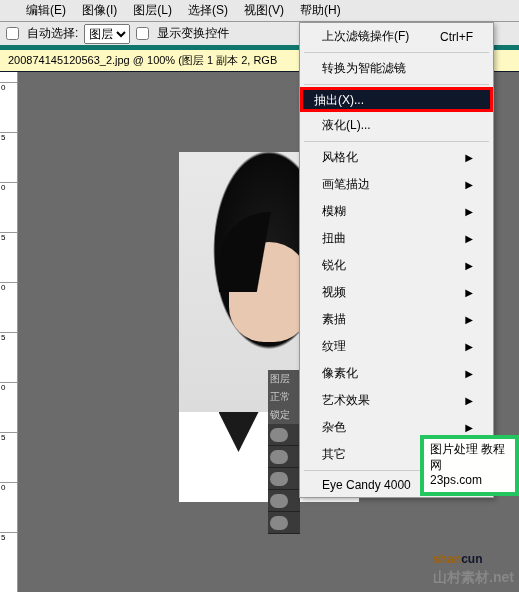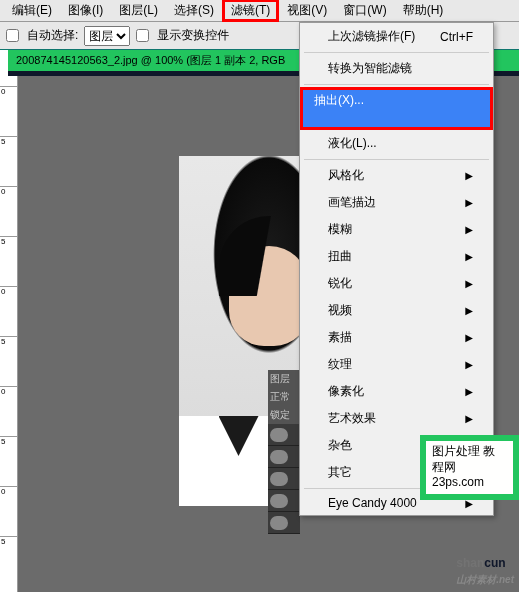--- a/index.html
+++ b/index.html
@@ -1,61 +1,59 @@
 <!DOCTYPE html>
 <html><head>
 <meta charset="utf-8">
 <style>
 *{margin:0;padding:0;box-sizing:border-box;font-family:"Microsoft YaHei",SimSun,sans-serif;font-size:12px;}
 body{width:519px;height:592px;background:#fff;overflow:hidden;position:relative;}
-.menubar{display:flex;background:#e8e8e8;border-bottom:1px solid #999;height:22px;align-items:flex-end;padding-left:4px;}
+.menubar{display:flex;background:#e8e8e8;border-bottom:1px solid #999;height:22px;align-items:flex-end;padding-left:18px;}
 .menu-item{padding:2px 8px;cursor:default;}
 .menu-item.highlighted{border:3px solid red;padding:0 6px;margin:-1px 0;}
-.toolbar{display:flex;align-items:center;background:#e8e8e8;height:28px;padding:0 6px;gap:6px;border-bottom:1px solid #0f766e;}
+.toolbar{display:flex;align-items:center;background:#e8e8e8;height:28px;padding:0 6px;gap:6px;border-bottom:5px solid #0f766e;}
 .toolbar input[type=checkbox]{margin-right:2px;}
 .toolbar select{font-size:12px;height:20px;}
-.doc-title{background:#22c55e;padding:3px 8px;font-size:11px;border-bottom:5px solid #0f172a;margin-left:8px;}
+.doc-title{background:#fef9c3;padding:3px 8px;font-size:11px;border-bottom:1px solid #0f172a;}
 .canvas-area{display:flex;position:relative;height:540px;background:#555;}
 .ruler-v{width:18px;background:#fff;border-right:1px solid #999;position:relative;font-size:8px;overflow:hidden;}
 .ruler-v .tick{position:absolute;left:0;width:100%;border-top:1px solid #999;font-size:8px;padding-left:1px;}
 .canvas{flex:1;background:#6b6b6b;display:flex;align-items:flex-start;justify-content:center;padding-top:80px;}
 .photo{width:180px;height:350px;background:linear-gradient(180deg,#e8e8e8 0%,#d8d8d8 100%);position:relative;overflow:hidden;}
 .hair{position:absolute;top:0;left:0;right:0;height:280px;background:radial-gradient(ellipse 90px 160px at 50% 35%,#1a1a1a 0%,#0a0a0a 60%,transparent 62%);}
 .face{position:absolute;top:90px;left:50%;transform:translateX(-50%);width:80px;height:100px;background:#e8c8b0;border-radius:40px 40px 35px 35px;}
 .bangs{position:absolute;top:60px;left:40px;width:100px;height:80px;background:linear-gradient(100deg,#0a0a0a 45%,transparent 46%);border-radius:50px 0 0 0;}
 .collar{position:absolute;bottom:0;left:0;right:0;height:90px;background:#fff;}
 .collar::before,.collar::after{content:"";position:absolute;top:0;width:40px;height:40px;background:#1a1a1a;}
 .collar::before{left:40px;clip-path:polygon(0 0,100% 0,50% 100%);}
 .collar::after{right:40px;clip-path:polygon(0 0,100% 0,50% 100%);}
 .dropdown{position:absolute;top:22px;left:299px;width:195px;background:#f0f0f0;border:1px solid #999;box-shadow:2px 2px 5px rgba(0,0,0,0.3);z-index:10;}
-.dd-item{padding:5px 20px 5px 28px;cursor:default;display:flex;justify-content:space-between;align-items:center;}
-.dd-item.selected{background:#3b82f6;color:#fff;border:3px solid red;padding:2px 17px 18px 11px;}
+.dd-item{padding:5px 20px 5px 22px;cursor:default;display:flex;justify-content:space-between;align-items:center;}
+.dd-item.selected{background:#0f172a;color:#fff;border:3px solid red;padding:2px 17px 0 11px;}
 .dd-sep{height:1px;background:#ccc;margin:2px 4px;}
 .arrow{font-size:10px;}
 .eye{display:inline-block;width:18px;height:14px;background:#888;border-radius:7px;}
-.tooltip-box{position:absolute;left:420px;top:435px;background:#fffffe;border:6px solid #22c55e;padding:3px 6px;font-size:11px;z-index:20;line-height:1.3;}
+.tooltip-box{position:absolute;left:420px;top:435px;background:#fffffe;border:4px solid #22c55e;padding:3px 6px;font-size:11px;z-index:20;line-height:1.3;}
 .watermark{position:absolute;right:5px;bottom:5px;z-index:30;font-size:22px;font-weight:bold;}
-.watermark .shan{color:#737373;}
+.watermark .shan{color:#a16207;}
 .watermark .cun{color:#0f172a;}
-.watermark .tag{font-size:10px;color:#888;display:block;text-align:left;font-style:italic;}
+.watermark .tag{font-size:14px;color:#888;display:block;text-align:left;}
 .small-layers{position:absolute;left:268px;top:370px;width:32px;background:#535353;z-index:3;}
 .small-layers .hdr{color:#ccc;font-size:10px;padding:2px;}
 .small-layers .r{height:22px;border-bottom:1px solid #222;background:#3a3a3a;display:flex;align-items:center;padding-left:2px;}
 </style>
 </head>
 <body>
 
 <div class="menubar">
   <span class="menu-item">编辑(E)</span>
   <span class="menu-item">图像(I)</span>
   <span class="menu-item">图层(L)</span>
   <span class="menu-item">选择(S)</span>
-  <span class="menu-item highlighted">滤镜(T)</span>
   <span class="menu-item">视图(V)</span>
-  <span class="menu-item">窗口(W)</span>
   <span class="menu-item">帮助(H)</span>
 </div>
 
 <div class="toolbar">
   <input type="checkbox" style="">
   <span>自动选择:</span>
   <select><option>图层</option></select>
   <input type="checkbox" style="">
   <span>显示变换控件</span>
 </div>

